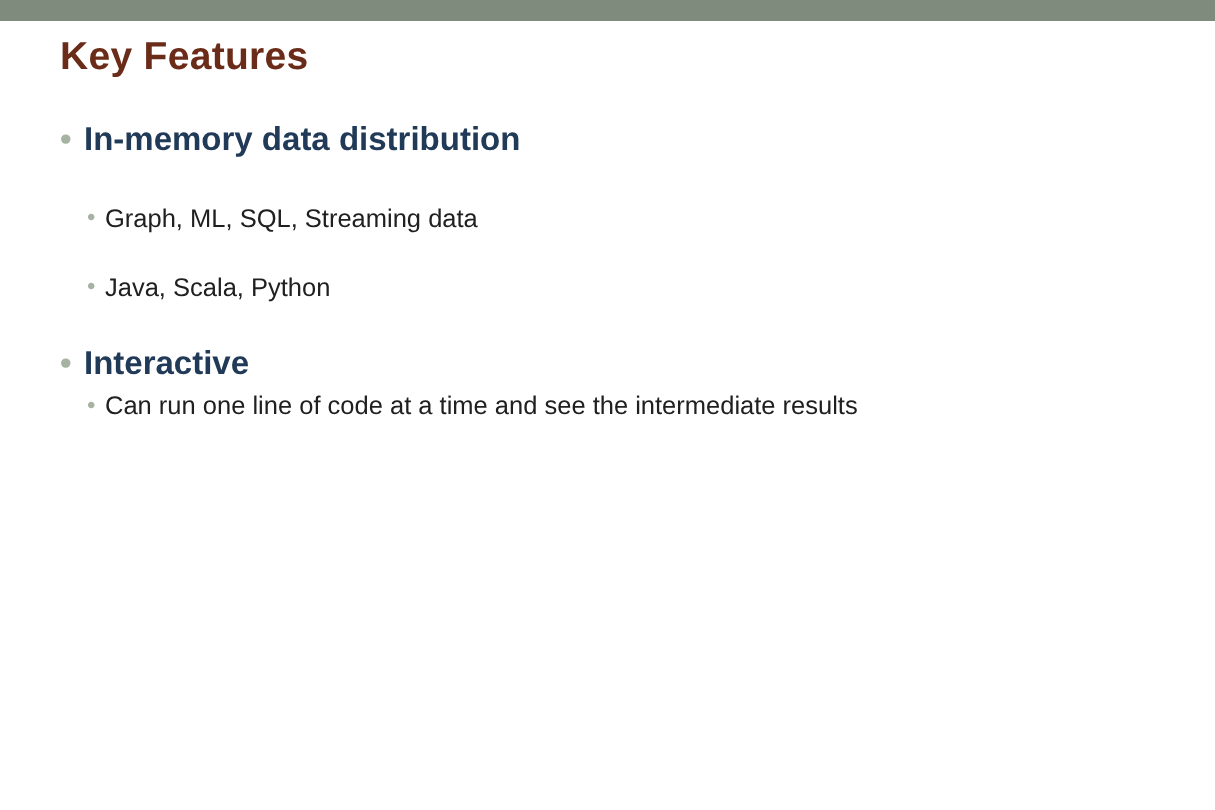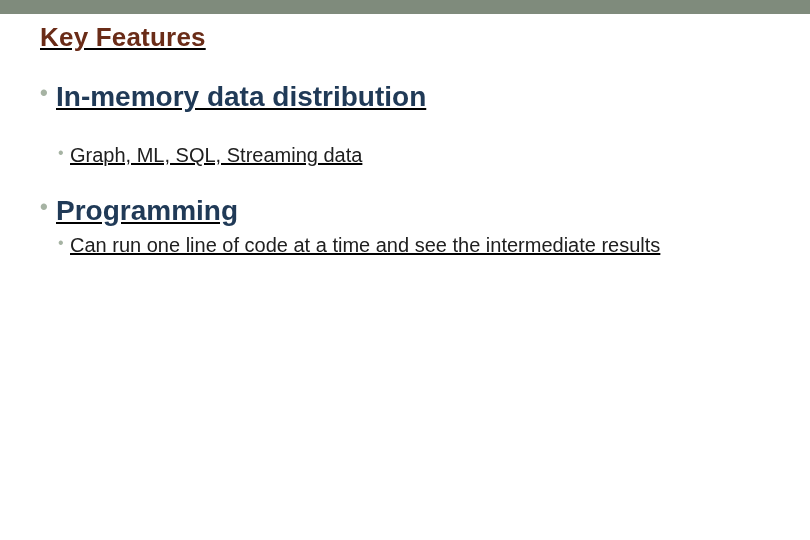--- a/index.html
+++ b/index.html
@@ -1,38 +1,41 @@
 <!DOCTYPE html>
 <html><head>
 <meta charset="utf-8">
 <style>
   * { margin: 0; padding: 0; box-sizing: border-box; }
   html, body { width: 810px; height: 540px; font-family: "Segoe UI", "Helvetica Neue", Arial, sans-serif; background: #fff; }
-  .slide { width: 810px; height: 540px; position: relative; text-decoration: underline; }
+  .slide { width: 810px; height: 540px; position: relative; }
   .top-bar { width: 810px; height: 14px; background: #7f8b7c; }
   .content { padding: 8px 40px 0 40px; }
   .title { color: #6a2c18; font-size: 26px; font-weight: 700; letter-spacing: 0.2px; margin-bottom: 26px; }
   .list { list-style: none; }
-  .l1 { color: #203a57; font-size: 28px; font-weight: 700; margin-bottom: 28px; position: relative; padding-left: 16px; line-height: 1.25; }
+  .l1 { color: #203a57; font-size: 22px; font-weight: 700; margin-bottom: 28px; position: relative; padding-left: 16px; line-height: 1.25; }
   .l1::before { content: "•"; position: absolute; left: 0; top: 0; color: #a6b3a3; font-size: 22px; line-height: 1.25; }
   .l1.has-sub { margin-bottom: 4px; }
   .sub { list-style: none; margin-top: 2px; margin-bottom: 24px; }
-  .l2 { color: #202020; font-size: 20px; font-weight: 400; position: relative; padding-left: 30px; line-height: 1.35; }
+  .l2 { color: #202020; font-size: 17px; font-weight: 400; position: relative; padding-left: 30px; line-height: 1.35; }
   .l2::before { content: "•"; position: absolute; left: 18px; top: 0; color: #a6b3a3; font-size: 16px; line-height: 1.35; }
 </style>
 </head>
 <body>
 <div class="slide">
   <div class="top-bar"></div>
   <div class="content">
     <h1 class="title">Key Features</h1>
     <ul class="list">
       <li class="l1">In-memory data distribution</li>
       <ul class="sub">
         <li class="l2">Graph, ML, SQL, Streaming data</li>
       </ul>
-      <li class="l1 has-sub">Programming</li>
+      <ul class="sub">
+        <li class="l2">Java, Scala, Python</li>
+      </ul>
+      <li class="l1 has-sub">Interactive</li>
       <ul class="sub">
         <li class="l2">Can run one line of code at a time and see the intermediate results</li>
       </ul>
     </ul>
   </div>
 </div>
 
 </body></html>

